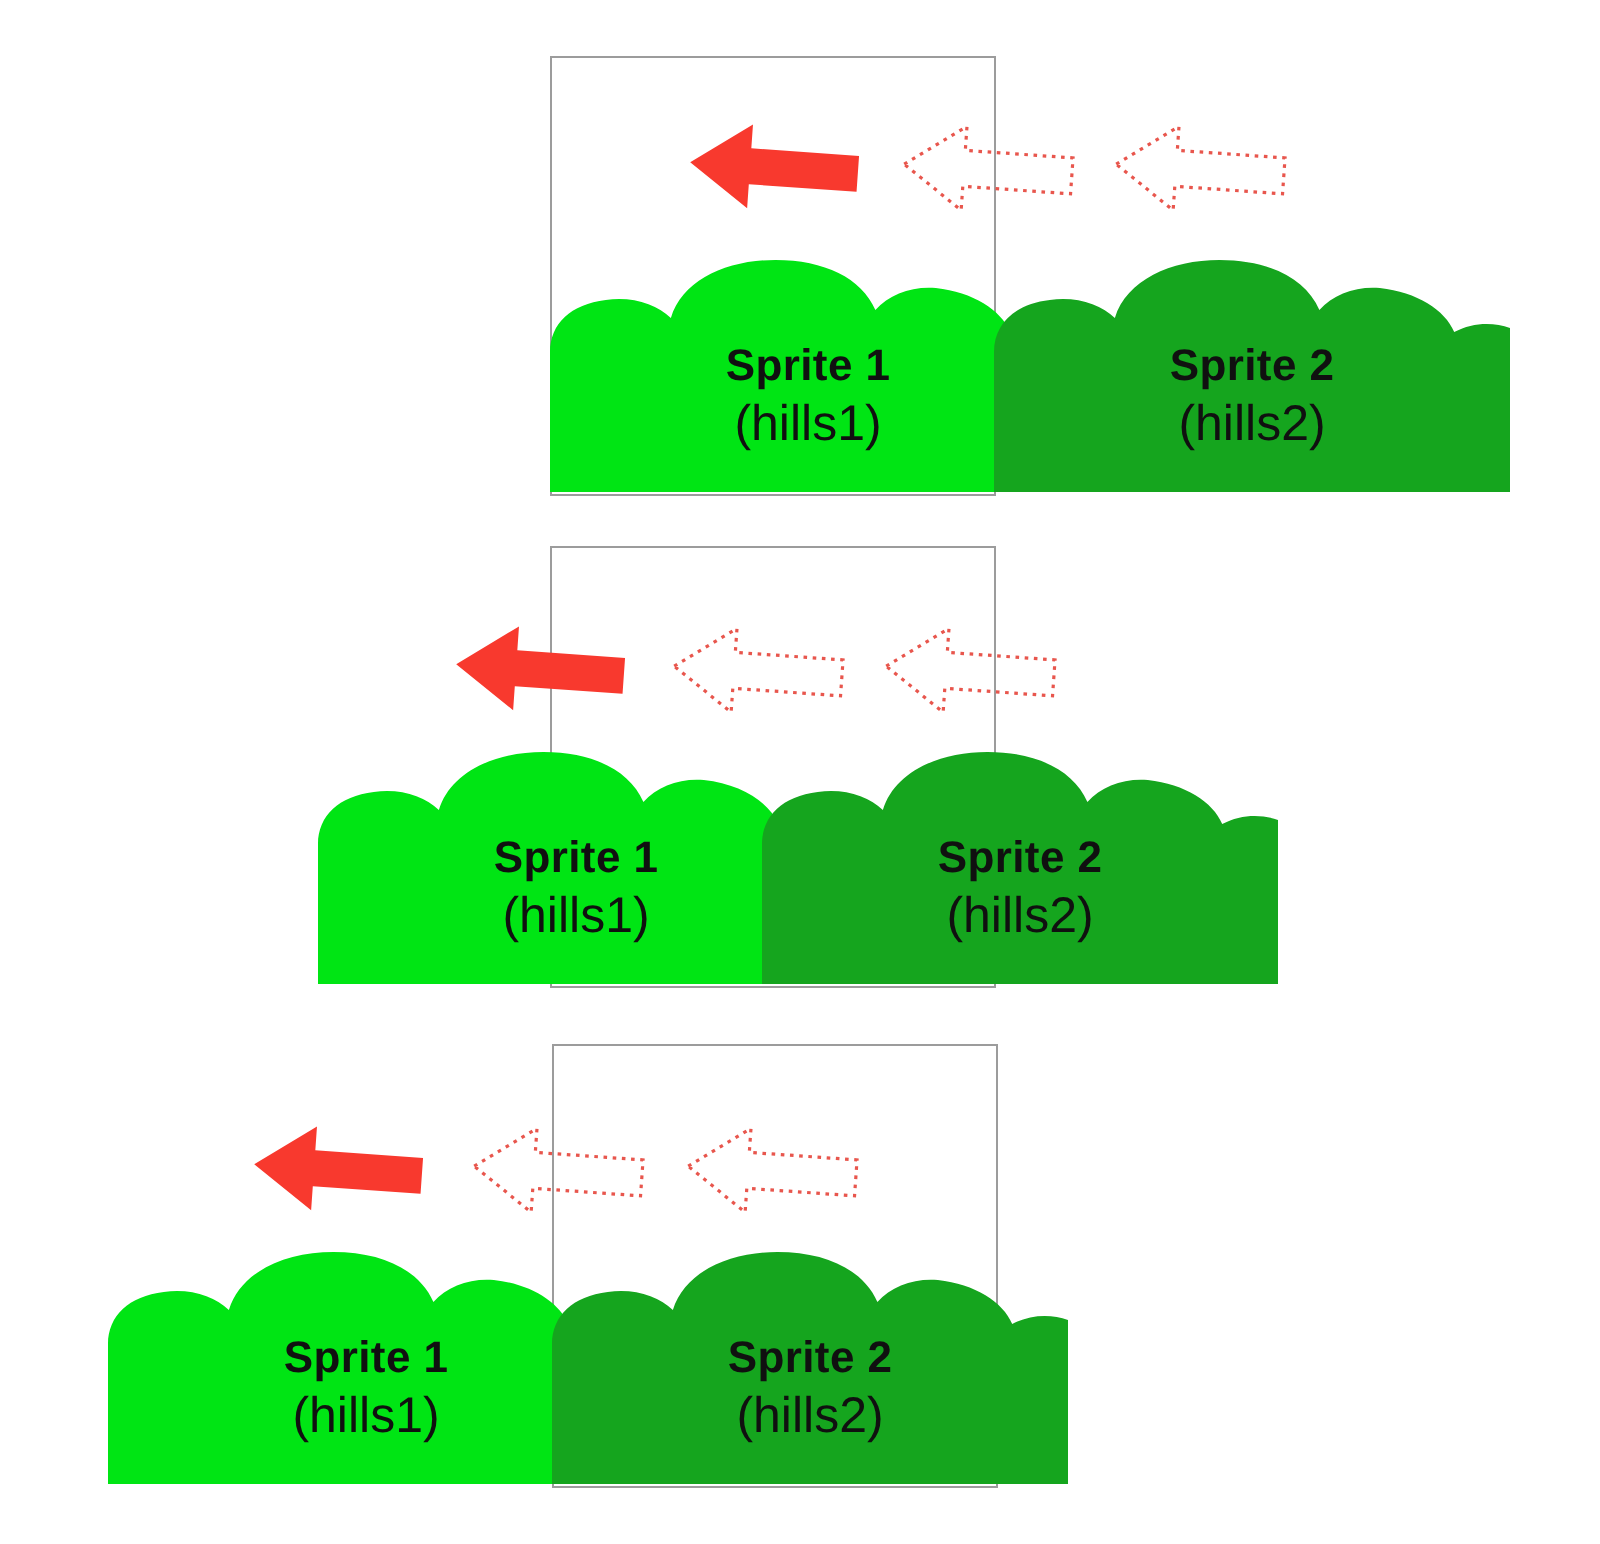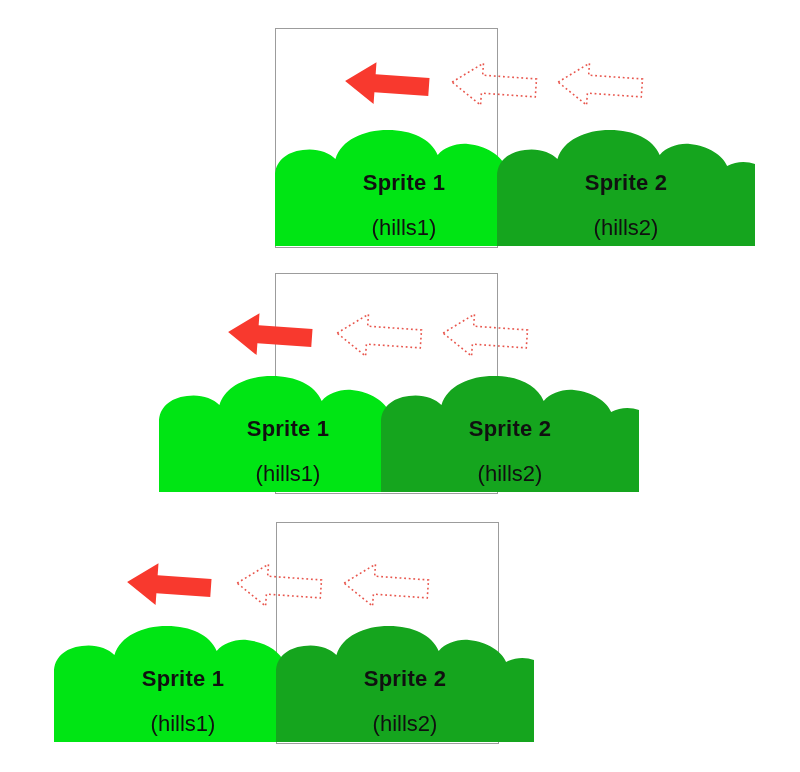--- a/index.html
+++ b/index.html
@@ -11,21 +11,21 @@
   .frame{position:absolute;border:1px solid #9c9c9c;background:transparent;z-index:1;}
   .frame-1{left:275px;top:28px;width:221px;height:218px;}
   .frame-2{left:275px;top:273px;width:221px;height:219px;}
   .frame-3{left:276px;top:522px;width:221px;height:220px;}
 
   
   .hill{position:absolute;width:258px;height:118px;z-index:2;}
   .hill svg{position:absolute;left:0;top:0;width:100%;height:100%;}
   .hill-label{position:absolute;left:0;top:42px;width:100%;text-align:center;z-index:3;}
   .sprite-name{font-size:22px;font-weight:bold;color:#101010;line-height:26px;letter-spacing:.2px;}
-  .costume-name{font-size:22px;font-weight:normal;color:#101010;line-height:24px;margin-top:20px;}
+  .costume-name{font-size:25px;font-weight:normal;color:#101010;line-height:24px;margin-top:4px;}
 
   .p1-s1{left:275px;top:128px;}
   .p1-s2{left:497px;top:128px;}
   .p2-s1{left:159px;top:374px;}
   .p2-s2{left:381px;top:374px;}
   .p3-s1{left:54px; top:624px;}
   .p3-s2{left:276px;top:624px;}
 
   
   .arrow{position:absolute;width:84px;height:46px;z-index:4;transform:rotate(4deg);}

